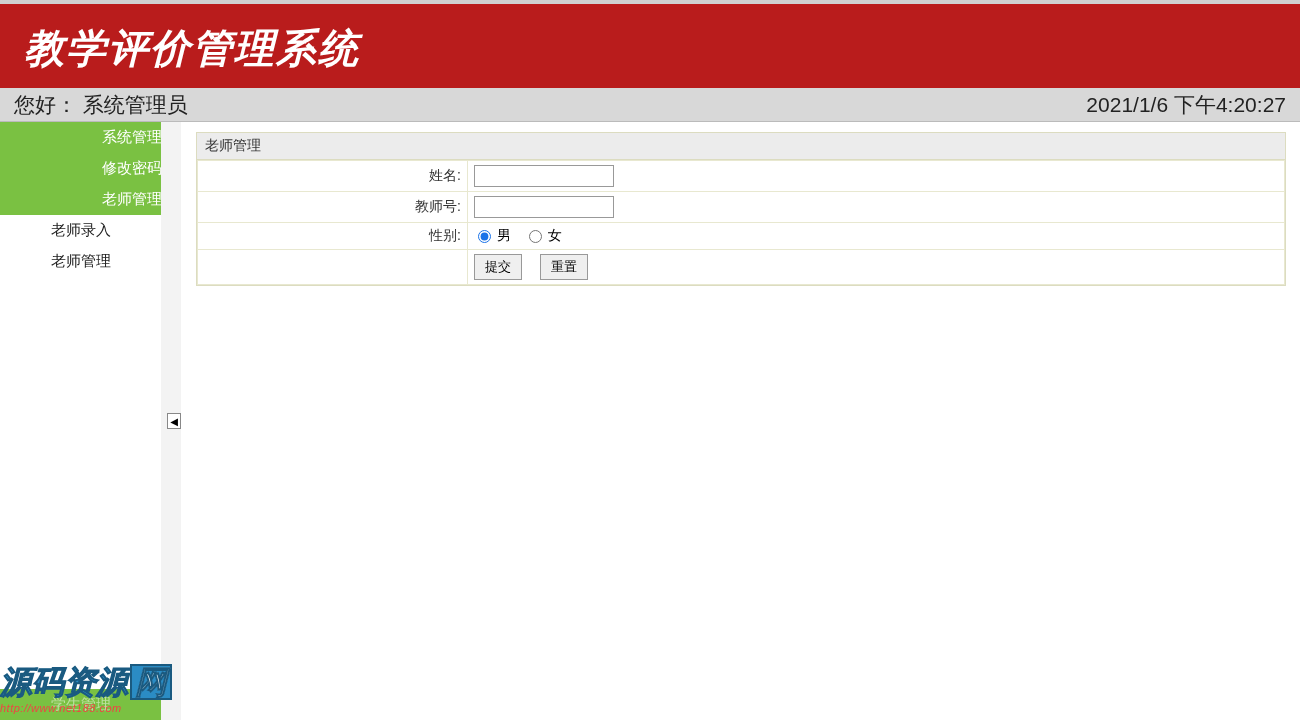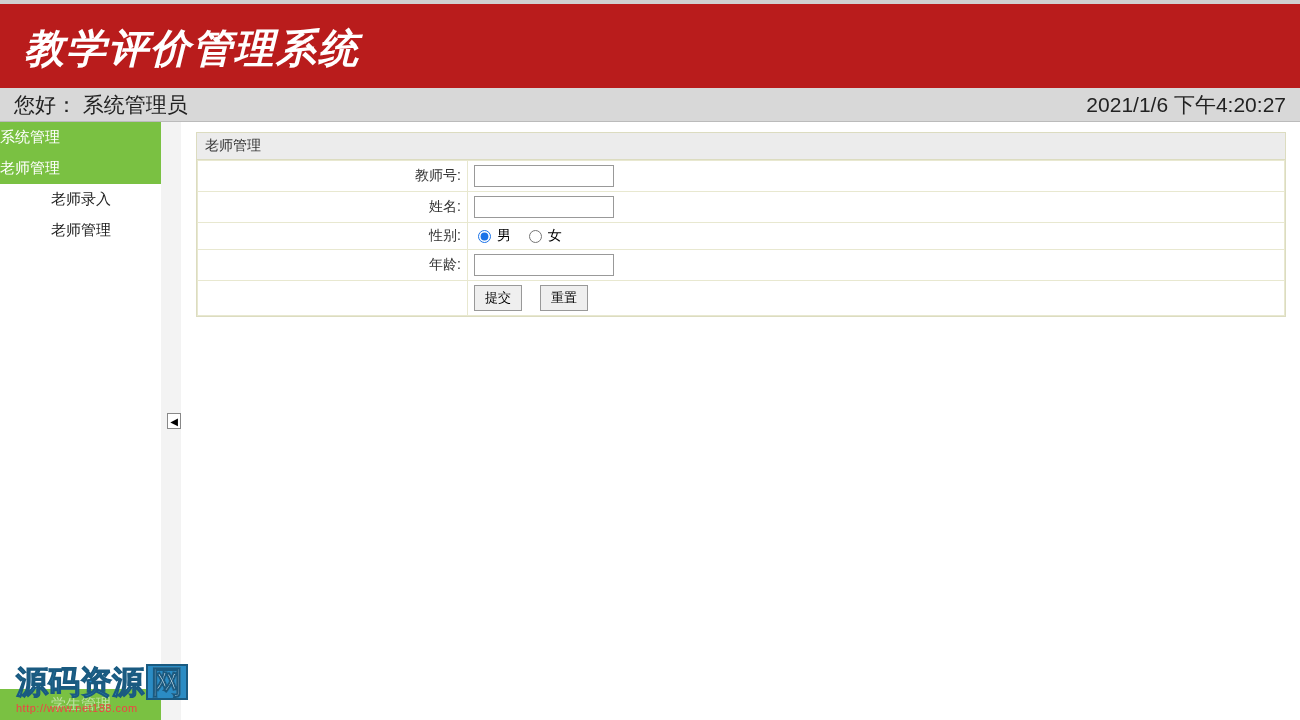--- a/index.html
+++ b/index.html
@@ -47,21 +47,21 @@
   width: 162px;
   height: 100%;
   background: #fff;
   border-right: 1px solid #e0e0e0;
   position: relative;
 }
 .sidebar-inner { width: 162px; }
 .sidebar .nav-section {
   background: #7ac142;
   color: #fff;
-  text-align: left;
+  text-align: right;
   padding: 6px 0;
   font-size: 15px;
   cursor: pointer;
 }
 .sidebar .nav-item {
   background: #fff;
   color: #222;
   text-align: center;
   padding: 6px 0;
   font-size: 15px;
@@ -146,23 +146,24 @@
 .btn {
   background: #efefef;
   border: 1px solid #999;
   padding: 3px 10px;
   font-size: 13px;
   cursor: pointer;
   margin-right: 14px;
 }
 .watermark {
   position: absolute;
-  left: 16px;
+  left: 0;
   bottom: 6px;
   pointer-events: none;
+  font-style: italic;
 }
 .watermark .wm-main {
   font-size: 32px;
   font-weight: bold;
   color: #2b8cc4;
   -webkit-text-stroke: 1px #1a5a80;
   display: flex;
   align-items: baseline;
   line-height: 1;
 }
@@ -206,64 +207,59 @@
     <span>系统管理员</span>
   </div>
   <div>2021/1/6 下午4:20:27</div>
 </div>
 
 <div class="body-wrap">
 
   <div class="sidebar">
     <div class="sidebar-inner">
       <div class="nav-section">系统管理</div>
+      <div class="nav-section">修改密码</div>
       <div class="nav-section">老师管理</div>
       <div class="nav-item">老师录入</div>
       <div class="nav-item">老师管理</div>
     </div>
     <div class="sidebar-bottom">学生管理</div>
     <div class="sidebar-dots"></div>
     <div class="collapse-handle">
       <span>◀</span>
     </div>
   </div>
 
   <div class="main">
     <div class="panel">
       <div class="panel-title">老师管理</div>
       <table class="form-table">
         <tbody>
             <tr>
+          <td class="label-cell">姓名:</td>
+          <td class="input-cell">
+            <input type="text" value="" style="">
+          </td>
+        </tr>
+        <tr>
           <td class="label-cell">教师号:</td>
-          <td class="input-cell">
-            <input type="text" value="" style="">
-          </td>
-        </tr>
-        <tr>
-          <td class="label-cell">姓名:</td>
           <td class="input-cell">
             <input type="text" value="" style="">
           </td>
         </tr>
         <tr>
           <td class="label-cell">性别:</td>
           <td class="input-cell">
             <input type="radio" name="gender" checked="" style="">
             <span class="radio-label">男</span>
             <input type="radio" name="gender" style="">
             <span class="radio-label">女</span>
           </td>
         </tr>
         <tr>
-          <td class="label-cell">年龄:</td>
-          <td class="input-cell">
-            <input type="text" value="" style="">
-          </td>
-        </tr>
-        <tr>
           <td class="label-cell"></td>
           <td class="input-cell">
             <button class="btn">提交</button>
             <button class="btn">重置</button>
           </td>
         </tr>
       </tbody>
         </table>
     </div>
   </div>

